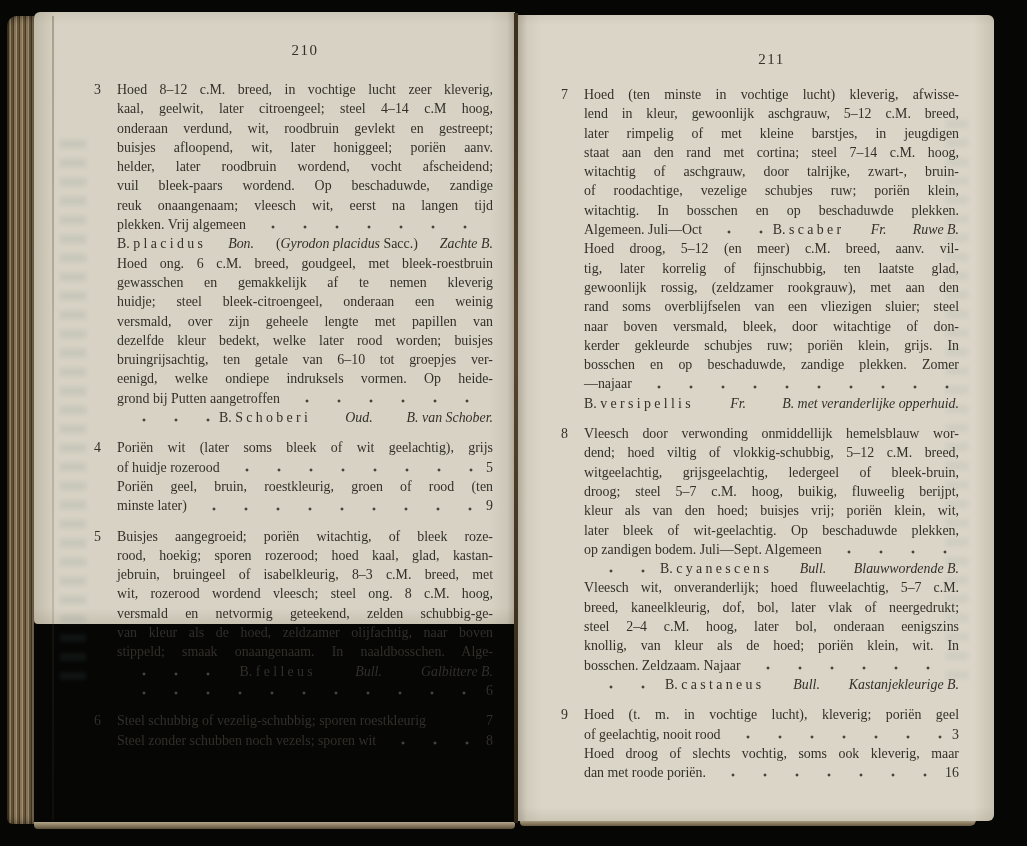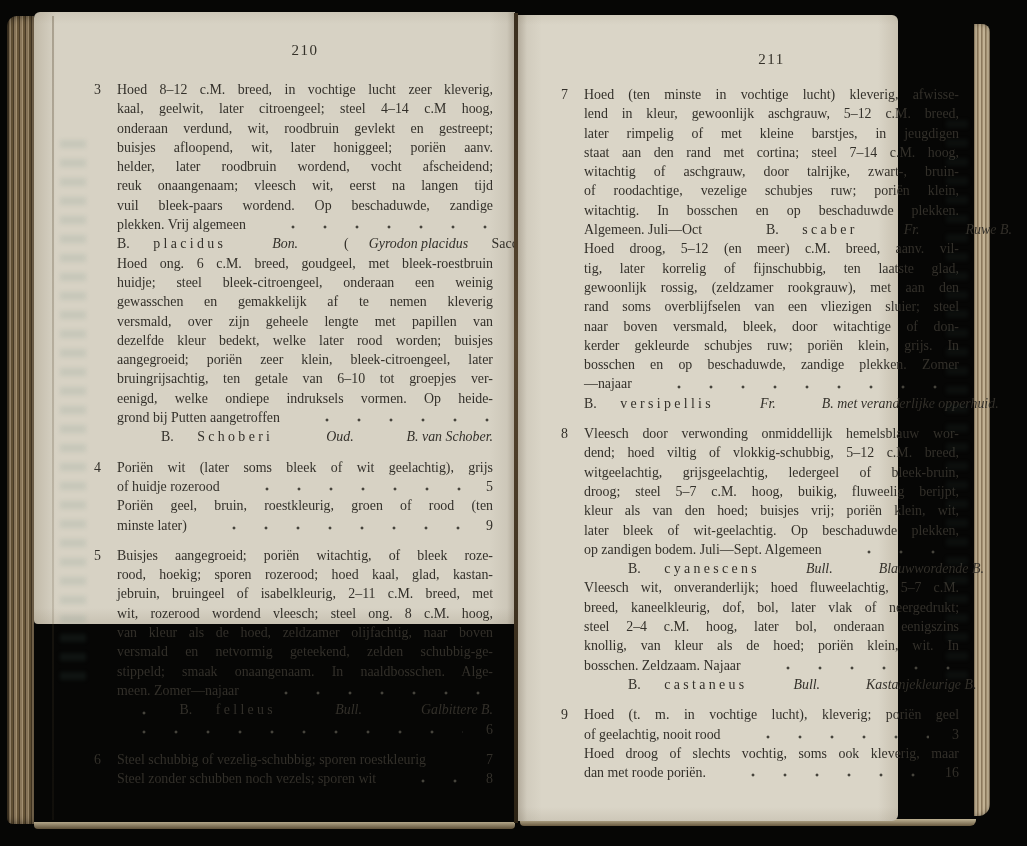--- a/index.html
+++ b/index.html
@@ -13,21 +13,21 @@
     left:34px; top:12px; width:481px; height:612px;
     background:
       linear-gradient(90deg, rgba(110,92,62,0.20) 0, rgba(0,0,0,0) 22px),
       linear-gradient(270deg, rgba(70,55,35,0.28) 0, rgba(70,55,35,0.07) 8px, rgba(0,0,0,0) 26px),
       linear-gradient(0deg, rgba(90,75,50,0.12) 0, rgba(0,0,0,0) 16px),
       linear-gradient(180deg, rgba(90,75,50,0.08) 0, rgba(0,0,0,0) 12px),
       #d7d2c4;
     border-radius:6px 0 0 4px;
   }
   .page-right {
-    left:518px; top:15px; width:380px; height:806px;
+    left:518px; top:15px; width:476px; height:806px;
     background:
       linear-gradient(90deg, rgba(70,55,35,0.26) 0, rgba(70,55,35,0.06) 9px, rgba(0,0,0,0) 24px),
       linear-gradient(270deg, rgba(110,92,62,0.16) 0, rgba(0,0,0,0) 20px),
       linear-gradient(0deg, rgba(90,75,50,0.10) 0, rgba(0,0,0,0) 14px),
       linear-gradient(180deg, rgba(90,75,50,0.07) 0, rgba(0,0,0,0) 10px),
       #dad5c7;
     border-radius:0 6px 6px 0;
   }
   .spine {
     position:absolute; left:514px; top:13px; width:4px; height:810px;
@@ -62,21 +62,21 @@
   .page-right .pagenum { left:66px; width:375px; top:36px; }
 
   .pbody { position:absolute; font-size:13.9px; line-height:19.3px; color:#33302a; }
   .page-left .pbody { left:83px; top:68px; width:376px; }
   .page-right .pbody { left:66px; top:70px; width:375px; }
 
   .entry { position:relative; margin-bottom:11px; }
   .entry:last-child { margin-bottom:0; }
   .line { position:relative; height:19.3px; }
   .jl { text-align:justify; text-align-last:justify; }
-  .fl { display:flex; align-items:baseline;gap:20px; }
+  .fl { display:flex; align-items:baseline; }
   .fl .seg { white-space:pre; flex:0 0 auto; }
   .num { position:absolute; left:-23px; top:0; }
   .s-i { font-style:italic;text-align:center; }
   .s-sp { letter-spacing:0.24em;text-align:right; }
   .dotfill {
     flex:4 1 auto; align-self:stretch; min-width:18px; margin:0 3px;
     background-image:radial-gradient(circle, #46443c 1.3px, rgba(70,68,60,0) 1.7px);
     background-size:32px 6px; background-repeat:repeat-x;
     background-position:left 8px bottom 4px;
   }
@@ -92,44 +92,43 @@
 
 <div class="page page-left">
   <div class="pagenum">210</div>
   <div class="pbody">
       <div class="entry">
         <div class="line jl"><span class="num">3</span><span class="seg">Hoed 8–12 c.M. breed, in vochtige lucht zeer kleverig,</span></div>
         <div class="line jl"><span class="seg">kaal, geelwit, later citroengeel; steel 4–14 c.M hoog,</span></div>
         <div class="line jl"><span class="seg">onderaan verdund, wit, roodbruin gevlekt en gestreept;</span></div>
         <div class="line jl"><span class="seg">buisjes afloopend, wit, later honiggeel; poriën aanv.</span></div>
         <div class="line jl"><span class="seg">helder, later roodbruin wordend, vocht afscheidend;</span></div>
+        <div class="line jl"><span class="seg">vuil bleek-paars wordend. Op beschaduwde, zandige</span></div>
         <div class="line jl"><span class="seg">reuk onaangenaam; vleesch wit, eerst na langen tijd</span></div>
-        <div class="line jl"><span class="seg">vuil bleek-paars wordend. Op beschaduwde, zandige</span></div>
         <div class="line fl">
           <span class="seg">plekken. Vrij algemeen</span>
           <span class="dotfill"></span>
         </div>
         <div class="line fl">
           <span class="seg">B. </span>
           <span class="seg s-sp">placidus</span>
           <span class="gapfill"></span>
           <span class="seg s-i">Bon.</span>
           <span class="gapfill"></span>
           <span class="seg">(</span>
           <span class="seg s-i">Gyrodon placidus</span>
           <span class="seg"> Sacc.)</span>
           <span class="gapfill"></span>
           <span class="seg s-i">Zachte B.</span>
         </div>
         <div class="line jl"><span class="seg">Hoed ong. 6 c.M. breed, goudgeel, met bleek-roestbruin</span></div>
+        <div class="line jl"><span class="seg">gewasschen en gemakkelijk af te nemen kleverig</span></div>
         <div class="line jl"><span class="seg">huidje; steel bleek-citroengeel, onderaan een weinig</span></div>
-        <div class="line jl"><span class="seg">gewasschen en gemakkelijk af te nemen kleverig</span></div>
         <div class="line jl"><span class="seg">versmald, over zijn geheele lengte met papillen van</span></div>
         <div class="line jl"><span class="seg">dezelfde kleur bedekt, welke later rood worden; buisjes</span></div>
-        <div class="line jl"><span class="seg">aangegroeid; poriën zeer klein, bleek-citroengeel, later</span></div>
         <div class="line jl"><span class="seg">bruingrijsachtig, ten getale van 6–10 tot groepjes ver-</span></div>
         <div class="line jl"><span class="seg">eenigd, welke ondiepe indruksels vormen. Op heide-</span></div>
         <div class="line fl">
           <span class="seg">grond bij Putten aangetroffen</span>
           <span class="dotfill"></span>
         </div>
         <div class="line fl">
           <span class="dotfill"></span>
           <span class="seg">B. </span>
           <span class="seg s-sp">Schoberi</span>
@@ -149,29 +148,25 @@
         <div class="line jl"><span class="seg">Poriën geel, bruin, roestkleurig, groen of rood (ten</span></div>
         <div class="line fl">
           <span class="seg">minste later)</span>
           <span class="dotfill"></span>
           <span class="seg">9</span>
         </div>
       </div>
       <div class="entry">
         <div class="line jl"><span class="num">5</span><span class="seg">Buisjes aangegroeid; poriën witachtig, of bleek roze-</span></div>
         <div class="line jl"><span class="seg">rood, hoekig; sporen rozerood; hoed kaal, glad, kastan-</span></div>
-        <div class="line jl"><span class="seg">jebruin, bruingeel of isabelkleurig, 2–11 c.M. breed, met</span></div>
+        <div class="line jl"><span class="seg">jebruin, bruingeel of isabelkleurig, 8–3 c.M. breed, met</span></div>
         <div class="line jl"><span class="seg">wit, rozerood wordend vleesch; steel ong. 8 c.M. hoog,</span></div>
+        <div class="line jl"><span class="seg">versmald en netvormig geteekend, zelden schubbig-ge-</span></div>
         <div class="line jl"><span class="seg">van kleur als de hoed, zeldzamer olijfachtig, naar boven</span></div>
-        <div class="line jl"><span class="seg">versmald en netvormig geteekend, zelden schubbig-ge-</span></div>
         <div class="line jl"><span class="seg">stippeld; smaak onaangenaam. In naaldbosschen. Alge-</span></div>
-        <div class="line fl">
-          <span class="seg">meen. Zomer—najaar</span>
-          <span class="dotfill"></span>
-        </div>
         <div class="line fl">
           <span class="dotfill"></span>
           <span class="seg">B. </span>
           <span class="seg s-sp">felleus</span>
           <span class="gapfill"></span>
           <span class="seg s-i">Bull.</span>
           <span class="gapfill"></span>
           <span class="seg s-i">Galbittere B.</span>
         </div>
         <div class="line fl">

